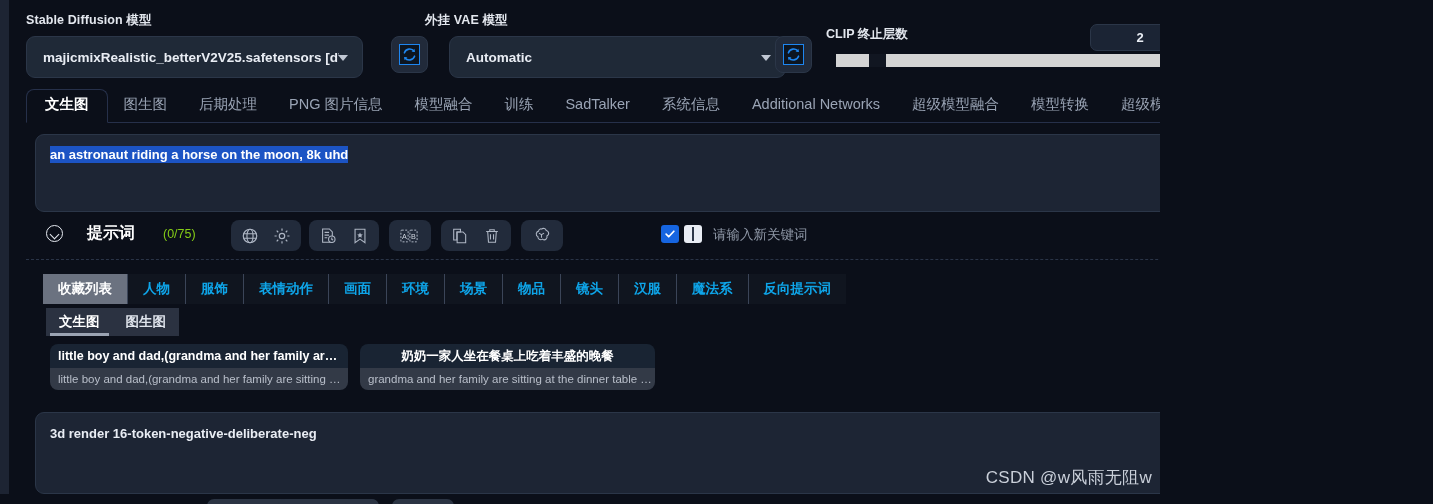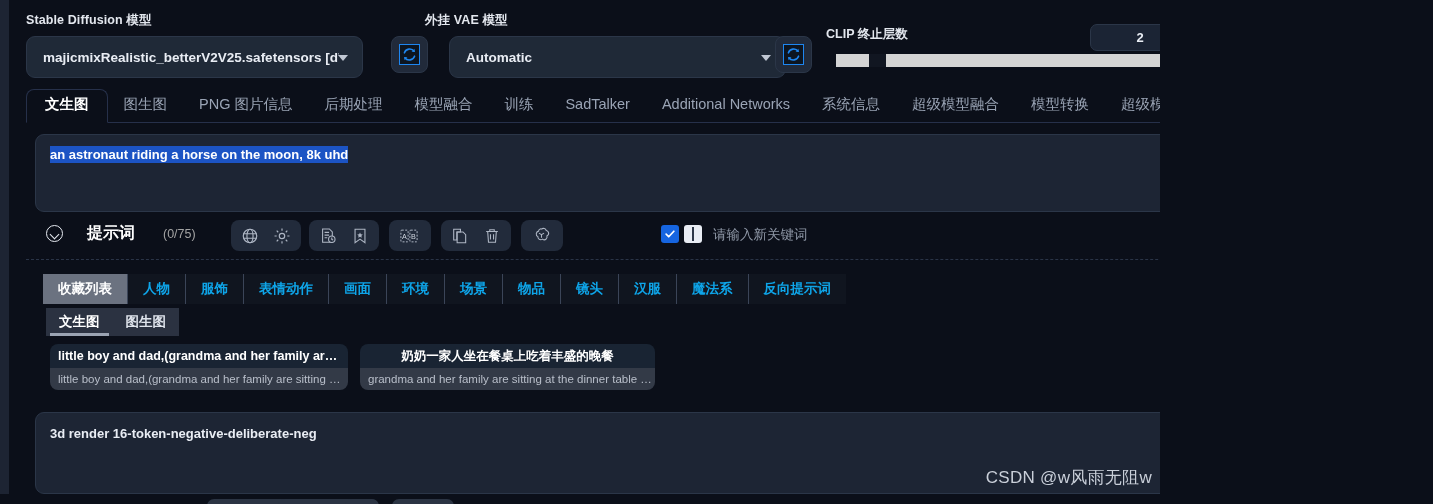--- a/index.html
+++ b/index.html
@@ -227,21 +227,21 @@
     border-bottom: 1.5px solid #e7ebf2;
     transform: rotate(45deg);
   }
   .accordion-title {
     font-size: 16px;
     font-weight: bold;
     color: #ffffff;
   }
   .accordion-count {
     font-size: 12.5px;
-    color: #a3a3a3;
+    color: #84cc16;
     margin-left: 4px;
   }
 
   .btn-group {
     position: absolute;
     top: 0;
     height: 31px;
     background: #222b3b;
     border-radius: 8px;
     display: flex;
@@ -491,27 +491,27 @@
       <div class="clip-numbox">2</div>
       <div class="clip-slider">
         <span class="clip-thumb"></span>
       </div>
     </div>
   </div>
 
   <div class="tabbar" id="main-tabs">
       <div class="tab active">文生图</div>
       <div class="tab">图生图</div>
+      <div class="tab">后期处理</div>
       <div class="tab">PNG 图片信息</div>
-      <div class="tab">后期处理</div>
       <div class="tab">模型融合</div>
       <div class="tab">训练</div>
       <div class="tab">SadTalker</div>
+      <div class="tab">系统信息</div>
       <div class="tab">Additional Networks</div>
-      <div class="tab">系统信息</div>
       <div class="tab">超级模型融合</div>
       <div class="tab">模型转换</div>
       <div class="tab">超级模型融合</div>
       <div class="tab">模型工具箱</div>
     </div>
 
   <div class="prompt-box">
     <span class="prompt-text">an astronaut riding a horse on the moon, 8k uhd</span>
   </div>
   <div class="prompt-right-stub"></div>

